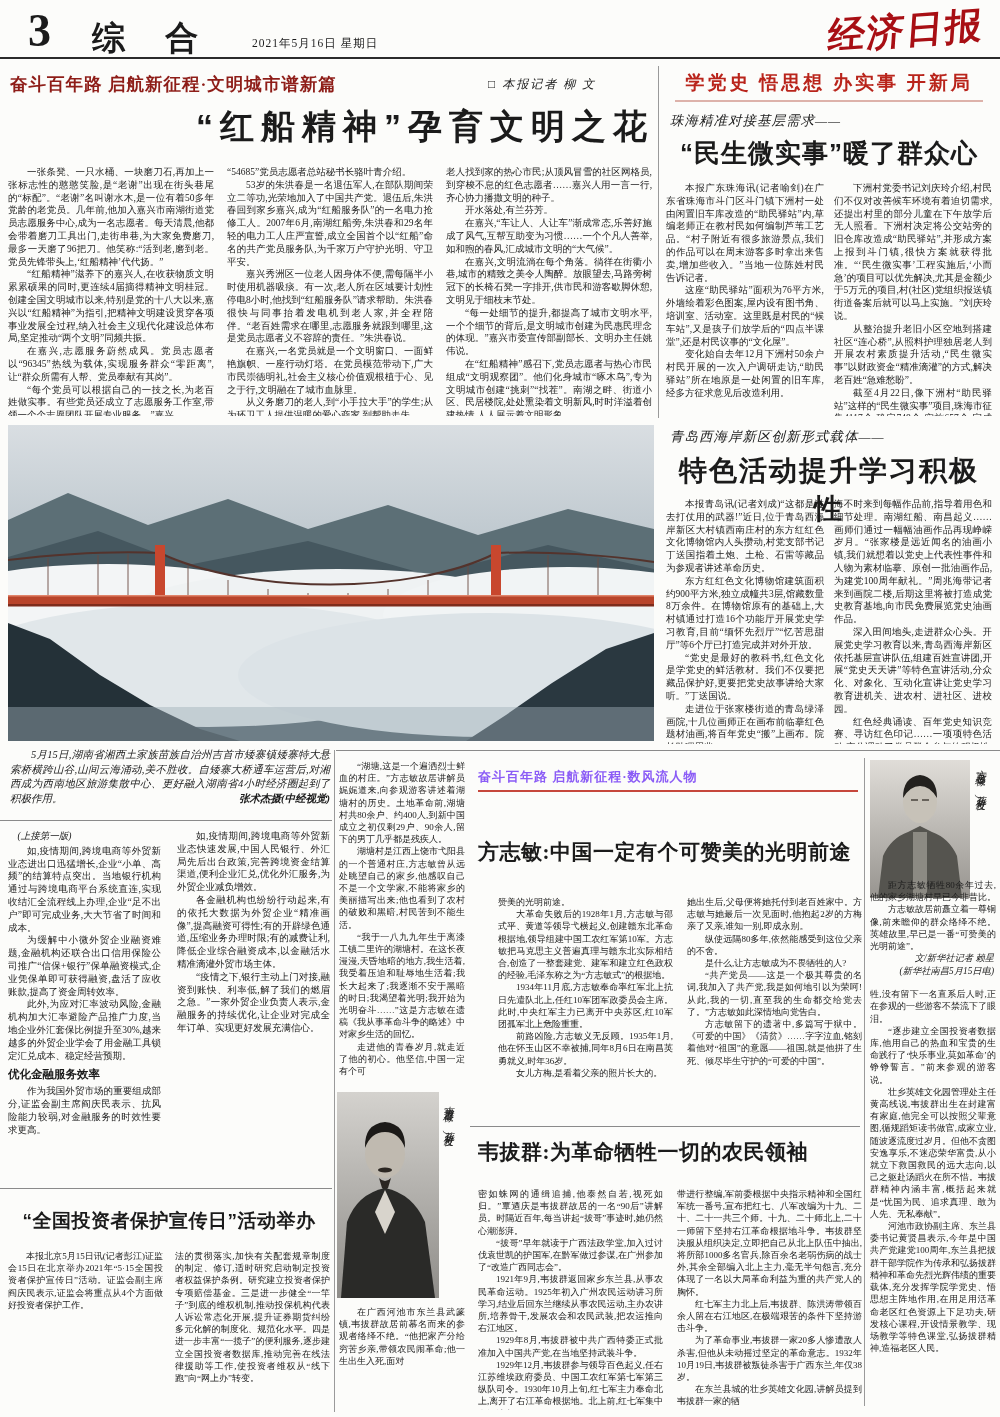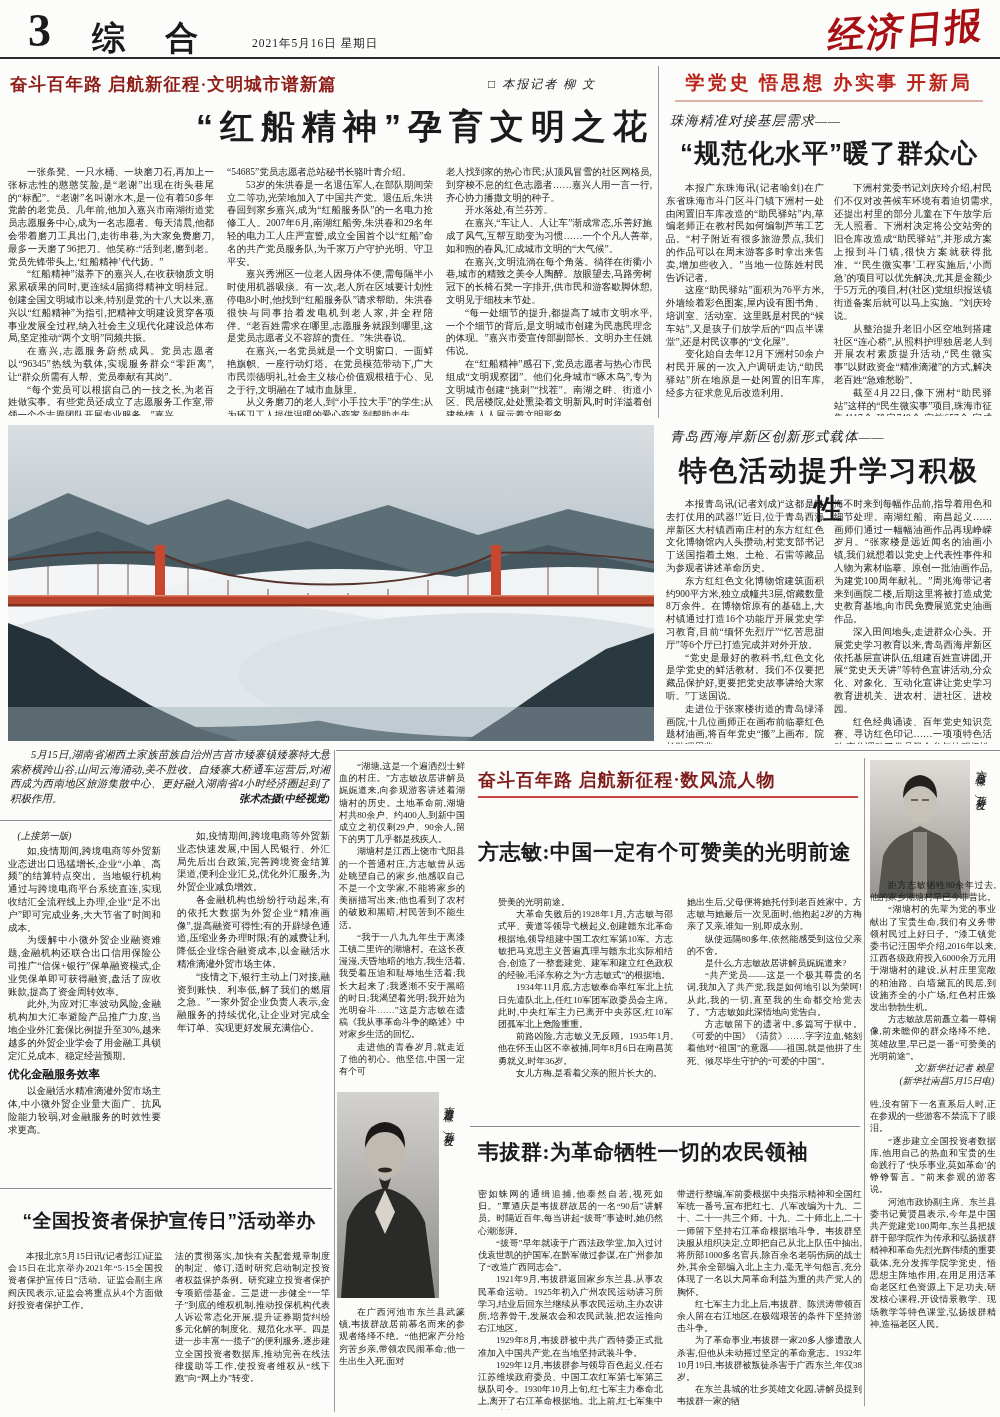--- a/index.html
+++ b/index.html
@@ -19,21 +19,21 @@
   
   .banner1{color:#8e1d18;font-weight:bold;font-size:17.5px;letter-spacing:1px;}
   .byline{font-size:12px;font-style:italic;letter-spacing:2px;}
   .banner2{color:#b9241b;font-weight:bold;font-size:19px;letter-spacing:3px;
            display:inline-block;border-bottom:2px solid #ddb2aa;padding:0 10px 4px;}
   .kicker{font-style:italic;font-size:13.5px;letter-spacing:1px;}
   .h-main{font-weight:900;font-size:34px;letter-spacing:7px;text-align:right;}
   .h-right{font-weight:900;font-size:26px;letter-spacing:1px;text-align:center;}
   .h-tese{font-weight:900;font-size:28px;letter-spacing:2px;text-align:center;}
   .h-touzi{font-weight:900;font-size:19px;text-align:center;letter-spacing:0.5px;}
-  .banner3{color:#7f1d1d;font-weight:bold;font-size:18px;letter-spacing:1px;
+  .banner3{color:#8b5cf6;font-weight:bold;font-size:13px;letter-spacing:1px;
            border-bottom:2px solid #c6473c;padding-bottom:4px;}
   .h-person{font-weight:900;font-size:21px;letter-spacing:0.5px;}
   
   .bt{font-size:9.5px;line-height:12.8px;overflow:hidden;text-align:justify;}
   .bt-s{font-size:9px;line-height:12.2px;overflow:hidden;text-align:justify;}
   .para{margin:0;text-indent:2em;text-align:justify;}
   .cont{text-indent:0;}
   .cols{display:flex;}
   .cols>div{overflow:hidden;}
   .caption{font-size:10.5px;line-height:14.5px;font-style:italic;text-align:justify;}
@@ -88,21 +88,21 @@
         <p class="para">在“红船精神”感召下,党员志愿者与热心市民组成“文明观察团”。他们化身城市“啄木鸟”,专为文明城市创建“挑刺”“找茬”。南湖之畔、街道小区、民居楼院,处处熏染着文明新风,时时洋溢着创建热情,人人展示着文明形象。</p>
       </div>
   </div>
 
   <div class="rule-v" style="left:658px;top:66px;height:352px;"></div>
 
   <div class="abs" style="left:666px;top:70px;width:326px;text-align:center;">
     <span class="banner2">学党史 悟思想 办实事 开新局</span>
   </div>
   <div class="abs kicker" style="left:670px;top:112px;">珠海精准对接基层需求——</div>
-  <div class="abs h-right sans" style="left:666px;top:136px;width:326px;">“规范化水平”暖了群众心</div>
+  <div class="abs h-right sans" style="left:666px;top:136px;width:326px;">“民生微实事”暖了群众心</div>
   <div class="abs cols bt" style="left:666px;top:182px;width:326px;height:234px;gap:10px;">
     <div style="width:158px;">
         <p class="para">本报广东珠海讯(记者喻剑)在广东省珠海市斗门区斗门镇下洲村一处由闲置旧车库改造的“助民驿站”内,草编老师正在教村民如何编制芦苇工艺品。“村子附近有很多旅游景点,我们的作品可以在周末游客多时拿出来售卖,增加些收入。”当地一位陈姓村民告诉记者。</p>
         <p class="para">这座“助民驿站”面积为76平方米,外墙绘着彩色图案,屋内设有图书角、培训室、活动室。这里既是村民的“候车站”,又是孩子们放学后的“四点半课堂”,还是村民议事的“文化屋”。</p>
         <p class="para">变化始自去年12月下洲村50余户村民开展的一次入户调研走访,“助民驿站”所在地原是一处闲置的旧车库,经多方征求意见后改造利用。</p>
       </div>
     <div style="width:158px;">
         <p class="para">下洲村党委书记刘庆玲介绍,村民们不仅对改善候车环境有着迫切需求,还提出村里的部分儿童在下午放学后无人照看。下洲村决定将公交站旁的旧仓库改造成“助民驿站”,并形成方案上报到斗门镇,很快方案就获得批准。“‘民生微实事’工程实施后,‘小而急’的项目可以优先解决,尤其是金额少于5万元的项目,村(社区)党组织报送镇街道备案后就可以马上实施。”刘庆玲说。</p>
         <p class="para">从整治提升老旧小区空地到搭建社区“连心桥”,从照料护理独居老人到开展农村素质提升活动,“民生微实事”以财政资金“精准滴灌”的方式,解决老百姓“急难愁盼”。</p>
         <p class="para">截至4月22日,像下洲村“助民驿站”这样的“民生微实事”项目,珠海市征集4117个,确定748个,实施657个,完成196个,项目总额约8878万元。</p>
@@ -166,21 +166,21 @@
   <div class="abs cols bt" style="left:8px;top:830px;width:322px;height:352px;gap:16px;">
     <div style="width:155px;">
       <div class="label-jx">(上接第一版)</div>
       <div>
           <p class="para">如,疫情期间,跨境电商等外贸新业态进出口迅猛增长,企业“小单、高频”的结算特点突出。当地银行机构通过与跨境电商平台系统直连,实现收结汇全流程线上办理,企业“足不出户”即可完成业务,大大节省了时间和成本。</p>
           <p class="para">为缓解中小微外贸企业融资难题,金融机构还联合出口信用保险公司推广“信保+银行”保单融资模式,企业凭保单即可获得融资,盘活了应收账款,提高了资金周转效率。</p>
           <p class="para">此外,为应对汇率波动风险,金融机构加大汇率避险产品推广力度,当地企业外汇套保比例提升至30%,越来越多的外贸企业学会了用金融工具锁定汇兑成本、稳定经营预期。</p>
         </div>
       <div class="subhead">优化金融服务效率</div>
       <div>
-          <p class="para">以金融活水精准滴灌外贸市场主体,中小微外贸企业量大面广、抗风险能力较弱,对金融服务的时效性要求更高。</p>
+          <p class="para">作为我国外贸市场的重要组成部分,证监会副主席阎庆民表示、抗风险能力较弱,对金融服务的时效性要求更高。</p>
         </div>
     </div>
     <div style="width:155px;">
         <p class="para">如,疫情期间,跨境电商等外贸新业态快速发展,中国人民银行、外汇局先后出台政策,完善跨境资金结算渠道,便利企业汇兑,优化外汇服务,为外贸企业减负增效。</p>
         <p class="para">各金融机构也纷纷行动起来,有的依托大数据为外贸企业“精准画像”,提高融资可得性;有的开辟绿色通道,压缩业务办理时限;有的减费让利,降低企业综合融资成本,以金融活水精准滴灌外贸市场主体。</p>
         <p class="para">“疫情之下,银行主动上门对接,融资到账快、利率低,解了我们的燃眉之急。”一家外贸企业负责人表示,金融服务的持续优化,让企业对完成全年订单、实现更好发展充满信心。</p>
       </div>
   </div>
 
   <div class="rule-h thin" style="left:0;top:1188px;width:332px;"></div>
@@ -236,21 +236,21 @@
     <div style="width:175px;">
         <p class="para cont">赞美的光明前途。</p>
         <p class="para">大革命失败后的1928年1月,方志敏与邵式平、黄道等领导弋横起义,创建赣东北革命根据地,领导组建中国工农红军第10军。方志敏把马克思主义普遍真理与赣东北实际相结合,创造了一整套建党、建军和建立红色政权的经验,毛泽东称之为“方志敏式”的根据地。</p>
         <p class="para">1934年11月底,方志敏奉命率红军北上抗日先遣队北上,任红10军团军政委员会主席。此时,中央红军主力已离开中央苏区,红10军团孤军北上危险重重。</p>
         <p class="para">前路凶险,方志敏义无反顾。1935年1月,他在怀玉山区不幸被捕,同年8月6日在南昌英勇就义,时年36岁。</p>
         <p class="para">女儿方梅,是看着父亲的照片长大的。</p>
       </div>
     <div style="width:175px;">
         <p class="para cont">她出生后,父母便将她托付到老百姓家中。方志敏与她最后一次见面时,他抱起2岁的方梅亲了又亲,谁知一别,即成永别。</p>
         <p class="para">纵使远隔80多年,依然能感受到这位父亲的不舍。</p>
-        <p class="para">是什么,方志敏故居讲解员娓娓道来?</p>
+        <p class="para">是什么,让方志敏成为不畏牺牲的人?</p>
         <p class="para">“共产党员——这是一个极其尊贵的名词,我加入了共产党,我是如何地引以为荣呵!从此,我的一切,直至我的生命都交给党去了。”方志敏如此深情地向党告白。</p>
         <p class="para">方志敏留下的遗著中,多篇写于狱中。《可爱的中国》《清贫》……字字泣血,铭刻着他对“祖国”的意愿——祖国,就是他拼了生死、倾尽毕生守护的“可爱的中国”。</p>
       </div>
   </div>
 
   <div class="abs photo-frame" style="left:870px;top:760px;width:100px;height:138px;">
     <svg width="100" height="138" viewBox="0 0 100 138">
       <defs>
           <linearGradient id="pf" x1="0" y1="0" x2="0" y2="1">
         <stop offset="0" stop-color="#e0ddd8"></stop>
@@ -263,28 +263,28 @@
       <ellipse cx="50" cy="42" rx="17" ry="21" fill="#c7c2b8"></ellipse>
       <path d="M33,38 Q33,17 50,15 Q67,17 67,38 Q60,26 50,26 Q40,26 33,38 Z" fill="#23211e"></path>
       <path d="M41,40 h7 M52,40 h7" stroke="#4a443c" stroke-width="1.6"></path>
     </svg>
   </div>
   <div class="abs vcap" style="left:974px;top:762px;height:190px;">方志敏像。(新华社发)</div>
 
   <div class="abs bt-s" style="left:870px;top:879px;width:126px;height:505px;">
     <div>
         <p class="para">距方志敏牺牲80余年过去,他的家乡湖塘村早已今非昔比。</p>
-        <p class="para">“湖塘村的先辈为党的事业献出了宝贵生命,我们有义务带领村民过上好日子。”漆工镇党委书记汪国华介绍,2016年以来,江西各级政府投入6000余万元用于湖塘村的建设,从村庄里宽敞的柏油路、白墙黛瓦的民居,到设施齐全的小广场,红色村庄焕发出勃勃生机。</p>
         <p class="para">方志敏故居前矗立着一尊铜像,前来瞻仰的群众络绎不绝。英雄故里,早已是一番“可赞美的光明前途”。</p>
       </div>
     <div class="sign">文/新华社记者 赖星</div>
     <div class="sign">(新华社南昌5月15日电)</div>
     <div class="gap-top">
         <p class="para cont">牲,没有留下一名直系后人时,正在参观的一些游客不禁流下了眼泪。</p>
         <p class="para">“逐步建立全国投资者数据库,他用自己的热血和宝贵的生命践行了‘快乐事业,莫如革命’的铮铮誓言。”前来参观的游客说。</p>
+        <p class="para">壮乡英雄文化园管理处主任黄高线说,韦拔群出生在封建富有家庭,他完全可以按照父辈意图,循规蹈矩读书做官,成家立业,随波逐流度过岁月。但他不贪图安逸享乐,不迷恋荣华富贵,从小就立下救国救民的远大志向,以己之躯赴汤蹈火在所不惜。韦拔群精神内涵丰富,概括起来就是“忧国为民、追求真理、敢为人先、无私奉献”。</p>
         <p class="para">河池市政协副主席、东兰县委书记黄贤昌表示,今年是中国共产党建党100周年,东兰县把拔群干部学院作为传承和弘扬拔群精神和革命先烈光辉伟绩的重要载体,充分发挥学院学党史、悟思想主阵地作用,在用足用活革命老区红色资源上下足功夫,研发核心课程,开设情景教学、现场教学等特色课堂,弘扬拔群精神,造福老区人民。</p>
       </div>
 
   </div>
 
   <div class="rule-h thin" style="left:470px;top:1126px;width:390px;"></div>
   <div class="abs h-person" style="left:478px;top:1138px;width:382px;">韦拔群:为革命牺牲一切的农民领袖</div>
   <div class="abs cols bt-s" style="left:478px;top:1188px;width:384px;height:222px;gap:14px;">
     <div style="width:185px;">
         <p class="para cont">密如蛛网的通缉追捕,他泰然自若,视死如归。”覃迺庆是韦拔群故居的一名“90后”讲解员。时隔近百年,每当讲起“拔哥”事迹时,她仍然心潮澎湃。</p>

